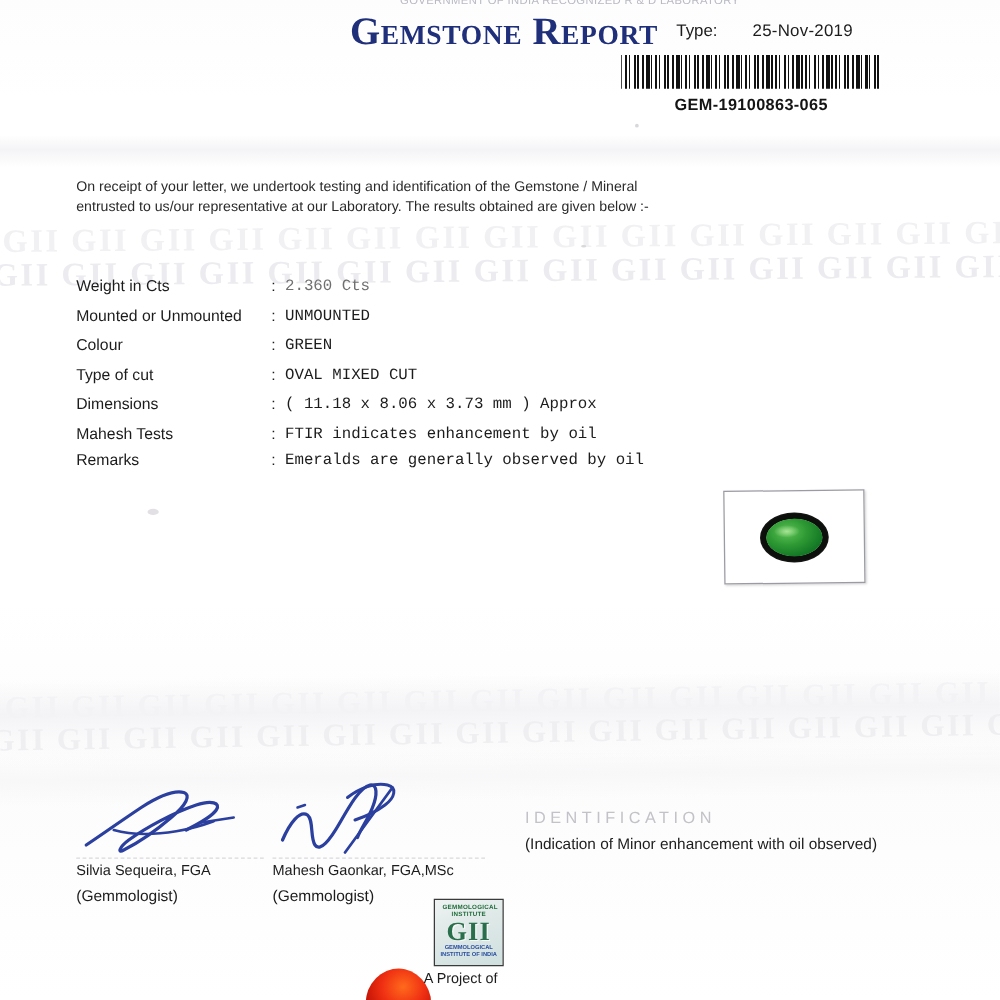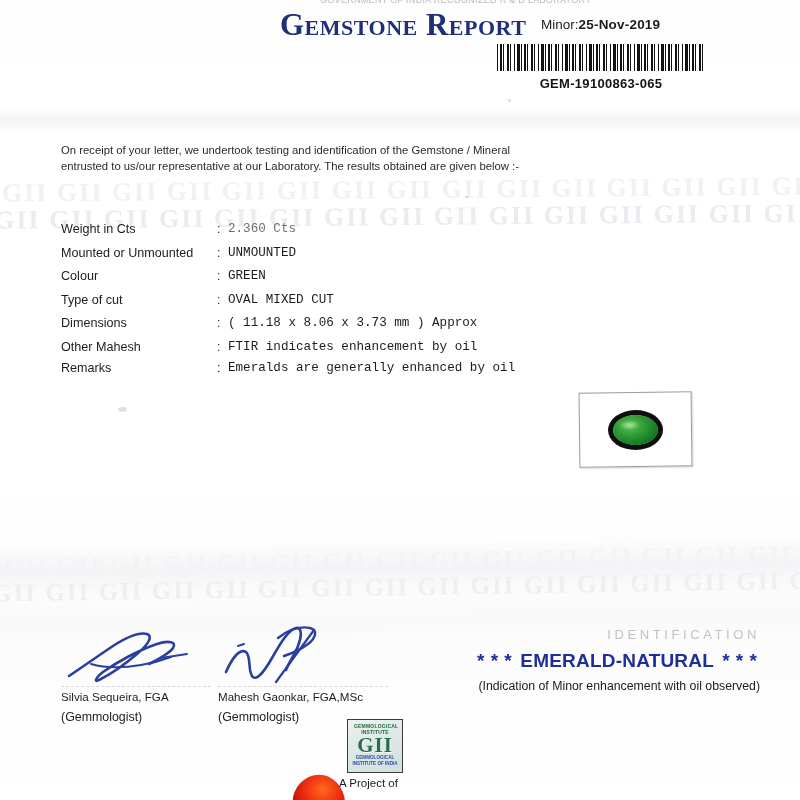--- a/index.html
+++ b/index.html
@@ -104,21 +104,21 @@
 
   #date-wrap {
     position: absolute;
     top: 17px;
     left: 541px;
     font-size: 13.5px;
     white-space: nowrap;
     color: #1c1c1c;
   }
   #date-label { font-weight: normal; }
-  #date-value { font-weight: bold; margin-left: 0; letter-spacing: 0.2px; }
+  #date-value { font-weight: normal; margin-left: 28px; letter-spacing: 0.2px; }
 
   
   #barcode-area {
     position: absolute;
     top: 44px;
     left: 497px;
     width: 208px;
     text-align: center;
   }
   #barcode {
@@ -258,24 +258,24 @@
     top: 82px;
     left: 0;
     font-size: 12.4px;
     color: #1c1c1c;
     white-space: nowrap;
   }
 
   
   #ident-block {
     position: absolute;
-    top: 627px;
+    top: 646px;
     left: 420px;
     width: 340px;
-    text-align: right;
+    text-align: left;
   }
   #ident-heading {
     font-size: 13px;
     letter-spacing: 3.6px;
     color: #c2c2c8;
     font-family: "Liberation Sans", sans-serif;
   }
   #ident-result {
     margin-top: 8px;
     font-size: 19px;
@@ -373,21 +373,21 @@
 
   <div class="scan-band top"></div>
 
   <div id="header-strip">
     <div id="govt-line">GOVERNMENT OF INDIA RECOGNIZED R &amp; D LABORATORY</div>
   </div>
 
   <div id="report-title">Gemstone Report</div>
 
   <div id="date-wrap">
-    <span id="date-label">Minor:</span><span id="date-value">25-Nov-2019</span>
+    <span id="date-label">Type:</span><span id="date-value">25-Nov-2019</span>
   </div>
 
   <div id="barcode-area">
     <div id="barcode"></div>
     <div id="barcode-number">GEM-19100863-065</div>
   </div>
 
   <div class="wm-block upper">
     <div class="wm-row">GII GII GII GII GII GII GII GII GII GII GII GII GII GII GII GII GII</div>
     <div class="wm-row">GII GII GII GII GII GII GII GII GII GII GII GII GII GII GII GII GII</div>
@@ -424,29 +424,29 @@
       <span class="detail-value">OVAL MIXED CUT</span>
     </div>
 
     <div class="detail-row">
       <span class="detail-label">Dimensions</span>
       <span class="detail-colon">:</span>
       <span class="detail-value">( 11.18 x 8.06 x 3.73 mm )  Approx</span>
     </div>
 
     <div class="detail-row tight">
-      <span class="detail-label">Other Mahesh</span>
+      <span class="detail-label">Mahesh Tests</span>
       <span class="detail-colon">:</span>
       <span class="detail-value">FTIR indicates enhancement by oil</span>
     </div>
 
     <div class="detail-row tight">
       <span class="detail-label">Remarks</span>
       <span class="detail-colon">:</span>
-      <span class="detail-value">Emeralds are generally enhanced by oil</span>
+      <span class="detail-value">Emeralds are generally observed by oil</span>
     </div>
 
   </div>
 
   <div id="photo-frame">
     <div id="gem-oval"></div>
   </div>
 
   <div class="speck" style="top:407px;left:118px;width:9px;height:5px;background:#e2e0e4;"></div>
   <div class="speck" style="top:99px;left:508px;width:3px;height:3px;"></div>
@@ -477,25 +477,20 @@
       <path d="M96 6 L58 58" fill="none" stroke="#2a3f9e" stroke-width="2.2" stroke-linecap="round"></path>
       <path d="M20 22 L26 20" fill="none" stroke="#2a3f9e" stroke-width="2" stroke-linecap="round"></path>
     </svg>
     <div class="sig-line"></div>
     <div class="sig-name">Mahesh Gaonkar, FGA,MSc</div>
     <div class="sig-role">(Gemmologist)</div>
   </div>
 
   <div id="ident-block">
     <div id="ident-heading">IDENTIFICATION</div>
-    <div id="ident-result">
-      <span class="star">*</span><span class="star">*</span><span class="star">*</span>
-      <span>EMERALD-NATURAL</span>
-      <span class="star">*</span><span class="star">*</span><span class="star">*</span>
-    </div>
     <div id="ident-note">(Indication of Minor enhancement with oil observed)</div>
   </div>
 
   <div id="red-gem"></div>
 
   <div id="footer-logo">
     <div id="gii-mark">
       <div class="arc">GEMMOLOGICAL INSTITUTE</div>
       <div class="gii-letters">GII</div>
       <div class="sub">GEMMOLOGICAL INSTITUTE OF INDIA</div>

